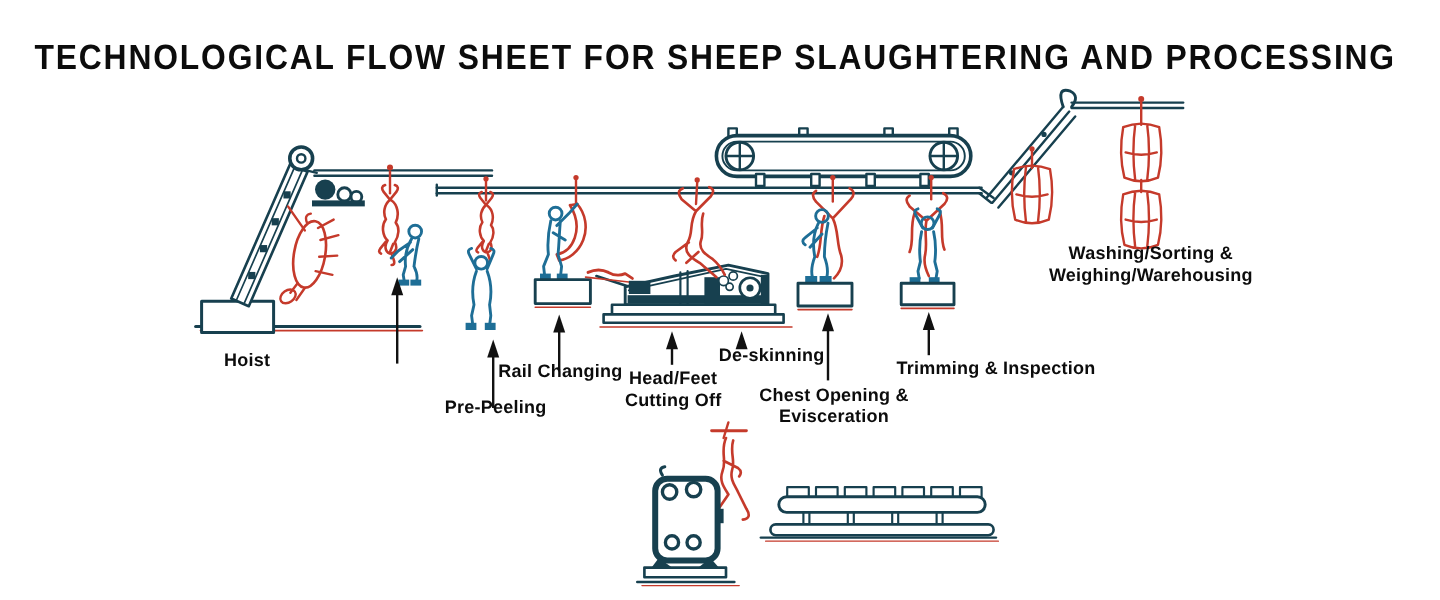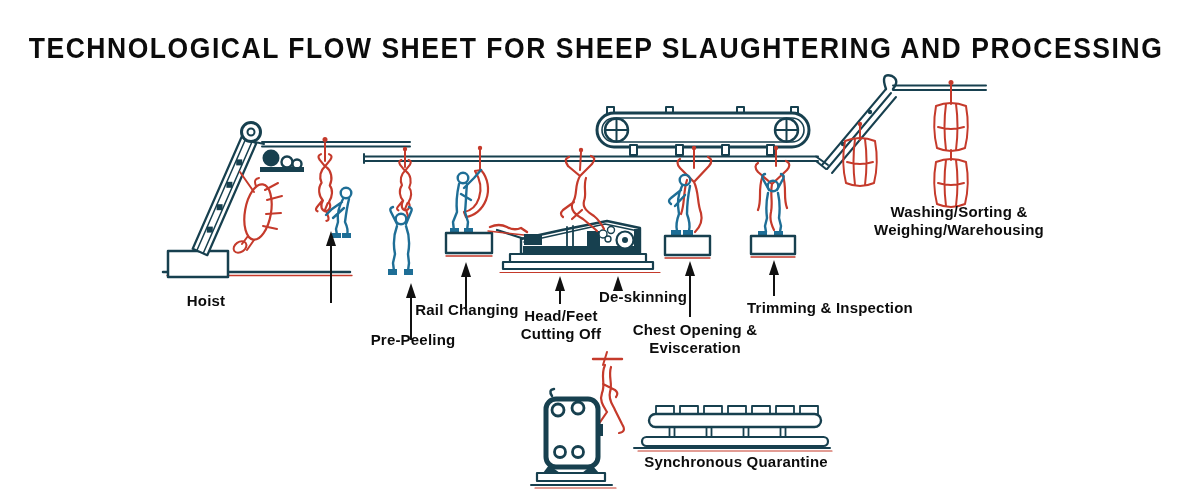--- a/index.html
+++ b/index.html
@@ -310,14 +310,13 @@
   <div class="lbl" style="left:413px;top:331px;">Pre-Peeling</div>
   <div class="lbl" style="left:467px;top:301px;">Rail Changing</div>
   <div class="lbl" style="left:561px;top:307px;">Head/Feet
 Cutting Off</div>
   <div class="lbl" style="left:618px;top:288px;margin-left:25px;">De-skinning</div>
   <div class="lbl" style="left:695px;top:321px;">Chest Opening &amp;
 Evisceration</div>
   <div class="lbl" style="left:814px;top:299px;margin-left:16px;">Trimming &amp; Inspection</div>
   <div class="lbl" style="left:959px;top:203px;">Washing/Sorting &amp;
 Weighing/Warehousing</div>
-  <div class="lbl" style="left:736px;top:453px;">Synchronous Quarantine</div>
 </div>
 
 </body></html>

